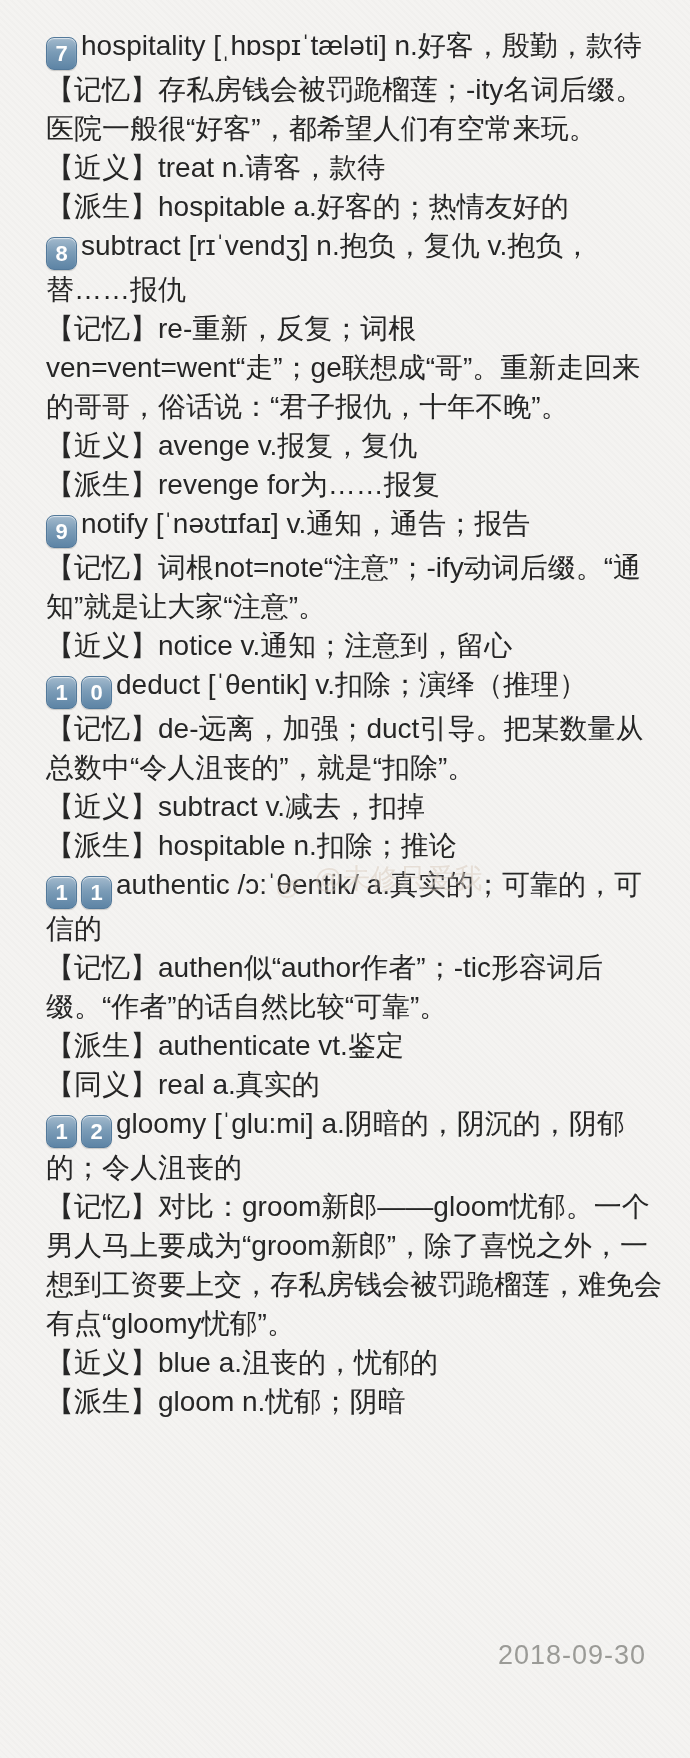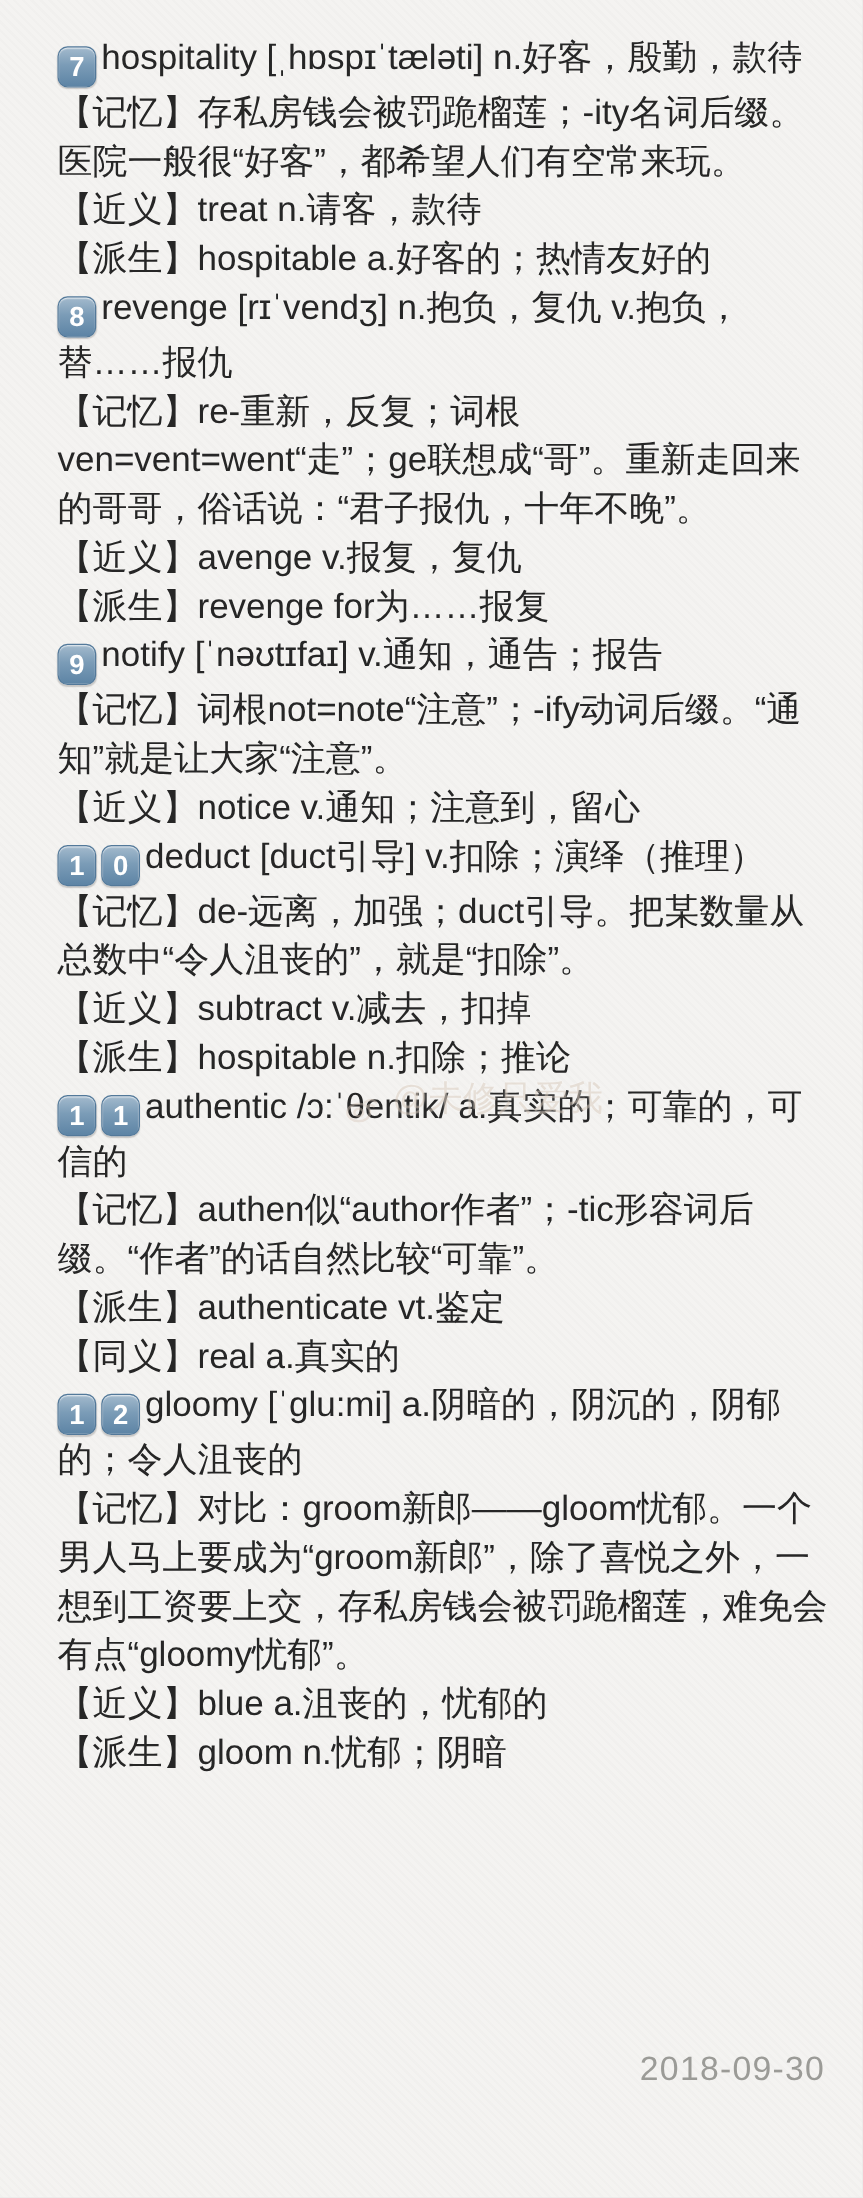--- a/index.html
+++ b/index.html
@@ -37,21 +37,21 @@
     vertical-align:-6px;
     margin-right:4px;
     box-sizing:border-box;
   }
   .word,.phonetic,.definition,.note-label,.note-text{
     color:#262626;
   }
   .date{
     position:absolute;
     top:1640px;
-    right:30px;
+    right:44px;
     font-size:27px;
     letter-spacing:1px;
     color:#9b9b97;
   }
   .watermark{
     position:absolute;
     left:276px;
     top:860px;
     display:flex;
     align-items:flex-end;
@@ -70,32 +70,32 @@
 
 <div class="page">
   <div class="content">
       <div class="entry">
         <p class="line head"><span class="keycap">7</span><span class="word">hospitality</span><span class="phonetic"> [ˌhɒspɪˈtæləti]</span><span class="definition">&nbsp;n.好客，殷勤，款待</span></p>
         <p class="line note"><span class="note-label">【记忆】</span><span class="note-text">存私房钱会被罚跪榴莲；-ity名词后缀。医院一般很“好客”，都希望人们有空常来玩。</span></p>
         <p class="line note"><span class="note-label">【近义】</span><span class="note-text">treat n.请客，款待</span></p>
         <p class="line note"><span class="note-label">【派生】</span><span class="note-text">hospitable a.好客的；热情友好的</span></p>
       </div>
       <div class="entry">
-        <p class="line head"><span class="keycap">8</span><span class="word">revenge</span><span class="phonetic"> [rɪˈvendʒ]</span><span class="definition">&nbsp;n.抱负，复仇 v.抱负，替……报仇</span></p>
+        <p class="line head"><span class="keycap">8</span><span class="word">subtract</span><span class="phonetic"> [rɪˈvendʒ]</span><span class="definition">&nbsp;n.抱负，复仇 v.抱负，替……报仇</span></p>
         <p class="line note"><span class="note-label">【记忆】</span><span class="note-text">re-重新，反复；词根ven=vent=went“走”；ge联想成“哥”。重新走回来的哥哥，俗话说：“君子报仇，十年不晚”。</span></p>
         <p class="line note"><span class="note-label">【近义】</span><span class="note-text">avenge v.报复，复仇</span></p>
         <p class="line note"><span class="note-label">【派生】</span><span class="note-text">revenge for为……报复</span></p>
       </div>
       <div class="entry">
         <p class="line head"><span class="keycap">9</span><span class="word">notify</span><span class="phonetic"> [ˈnəʊtɪfaɪ]</span><span class="definition">&nbsp;v.通知，通告；报告</span></p>
         <p class="line note"><span class="note-label">【记忆】</span><span class="note-text">词根not=note“注意”；-ify动词后缀。“通知”就是让大家“注意”。</span></p>
         <p class="line note"><span class="note-label">【近义】</span><span class="note-text">notice v.通知；注意到，留心</span></p>
       </div>
       <div class="entry">
-        <p class="line head"><span class="keycap">1</span><span class="keycap">0</span><span class="word">deduct</span><span class="phonetic"> [duct引导]</span><span class="definition">&nbsp;v.扣除；演绎（推理）</span></p>
+        <p class="line head"><span class="keycap">1</span><span class="keycap">0</span><span class="word">deduct</span><span class="phonetic"> [ˈθentik]</span><span class="definition">&nbsp;v.扣除；演绎（推理）</span></p>
         <p class="line note"><span class="note-label">【记忆】</span><span class="note-text">de-远离，加强；duct引导。把某数量从总数中“令人沮丧的”，就是“扣除”。</span></p>
         <p class="line note"><span class="note-label">【近义】</span><span class="note-text">subtract v.减去，扣掉</span></p>
         <p class="line note"><span class="note-label">【派生】</span><span class="note-text">hospitable n.扣除；推论</span></p>
       </div>
       <div class="entry">
         <p class="line head"><span class="keycap">1</span><span class="keycap">1</span><span class="word">authentic</span><span class="phonetic"> /ɔ:ˈθentik/</span><span class="definition">&nbsp;a.真实的；可靠的，可信的</span></p>
         <p class="line note"><span class="note-label">【记忆】</span><span class="note-text">authen似“author作者”；-tic形容词后缀。“作者”的话自然比较“可靠”。</span></p>
         <p class="line note"><span class="note-label">【派生】</span><span class="note-text">authenticate vt.鉴定</span></p>
         <p class="line note"><span class="note-label">【同义】</span><span class="note-text">real a.真实的</span></p>
       </div>

